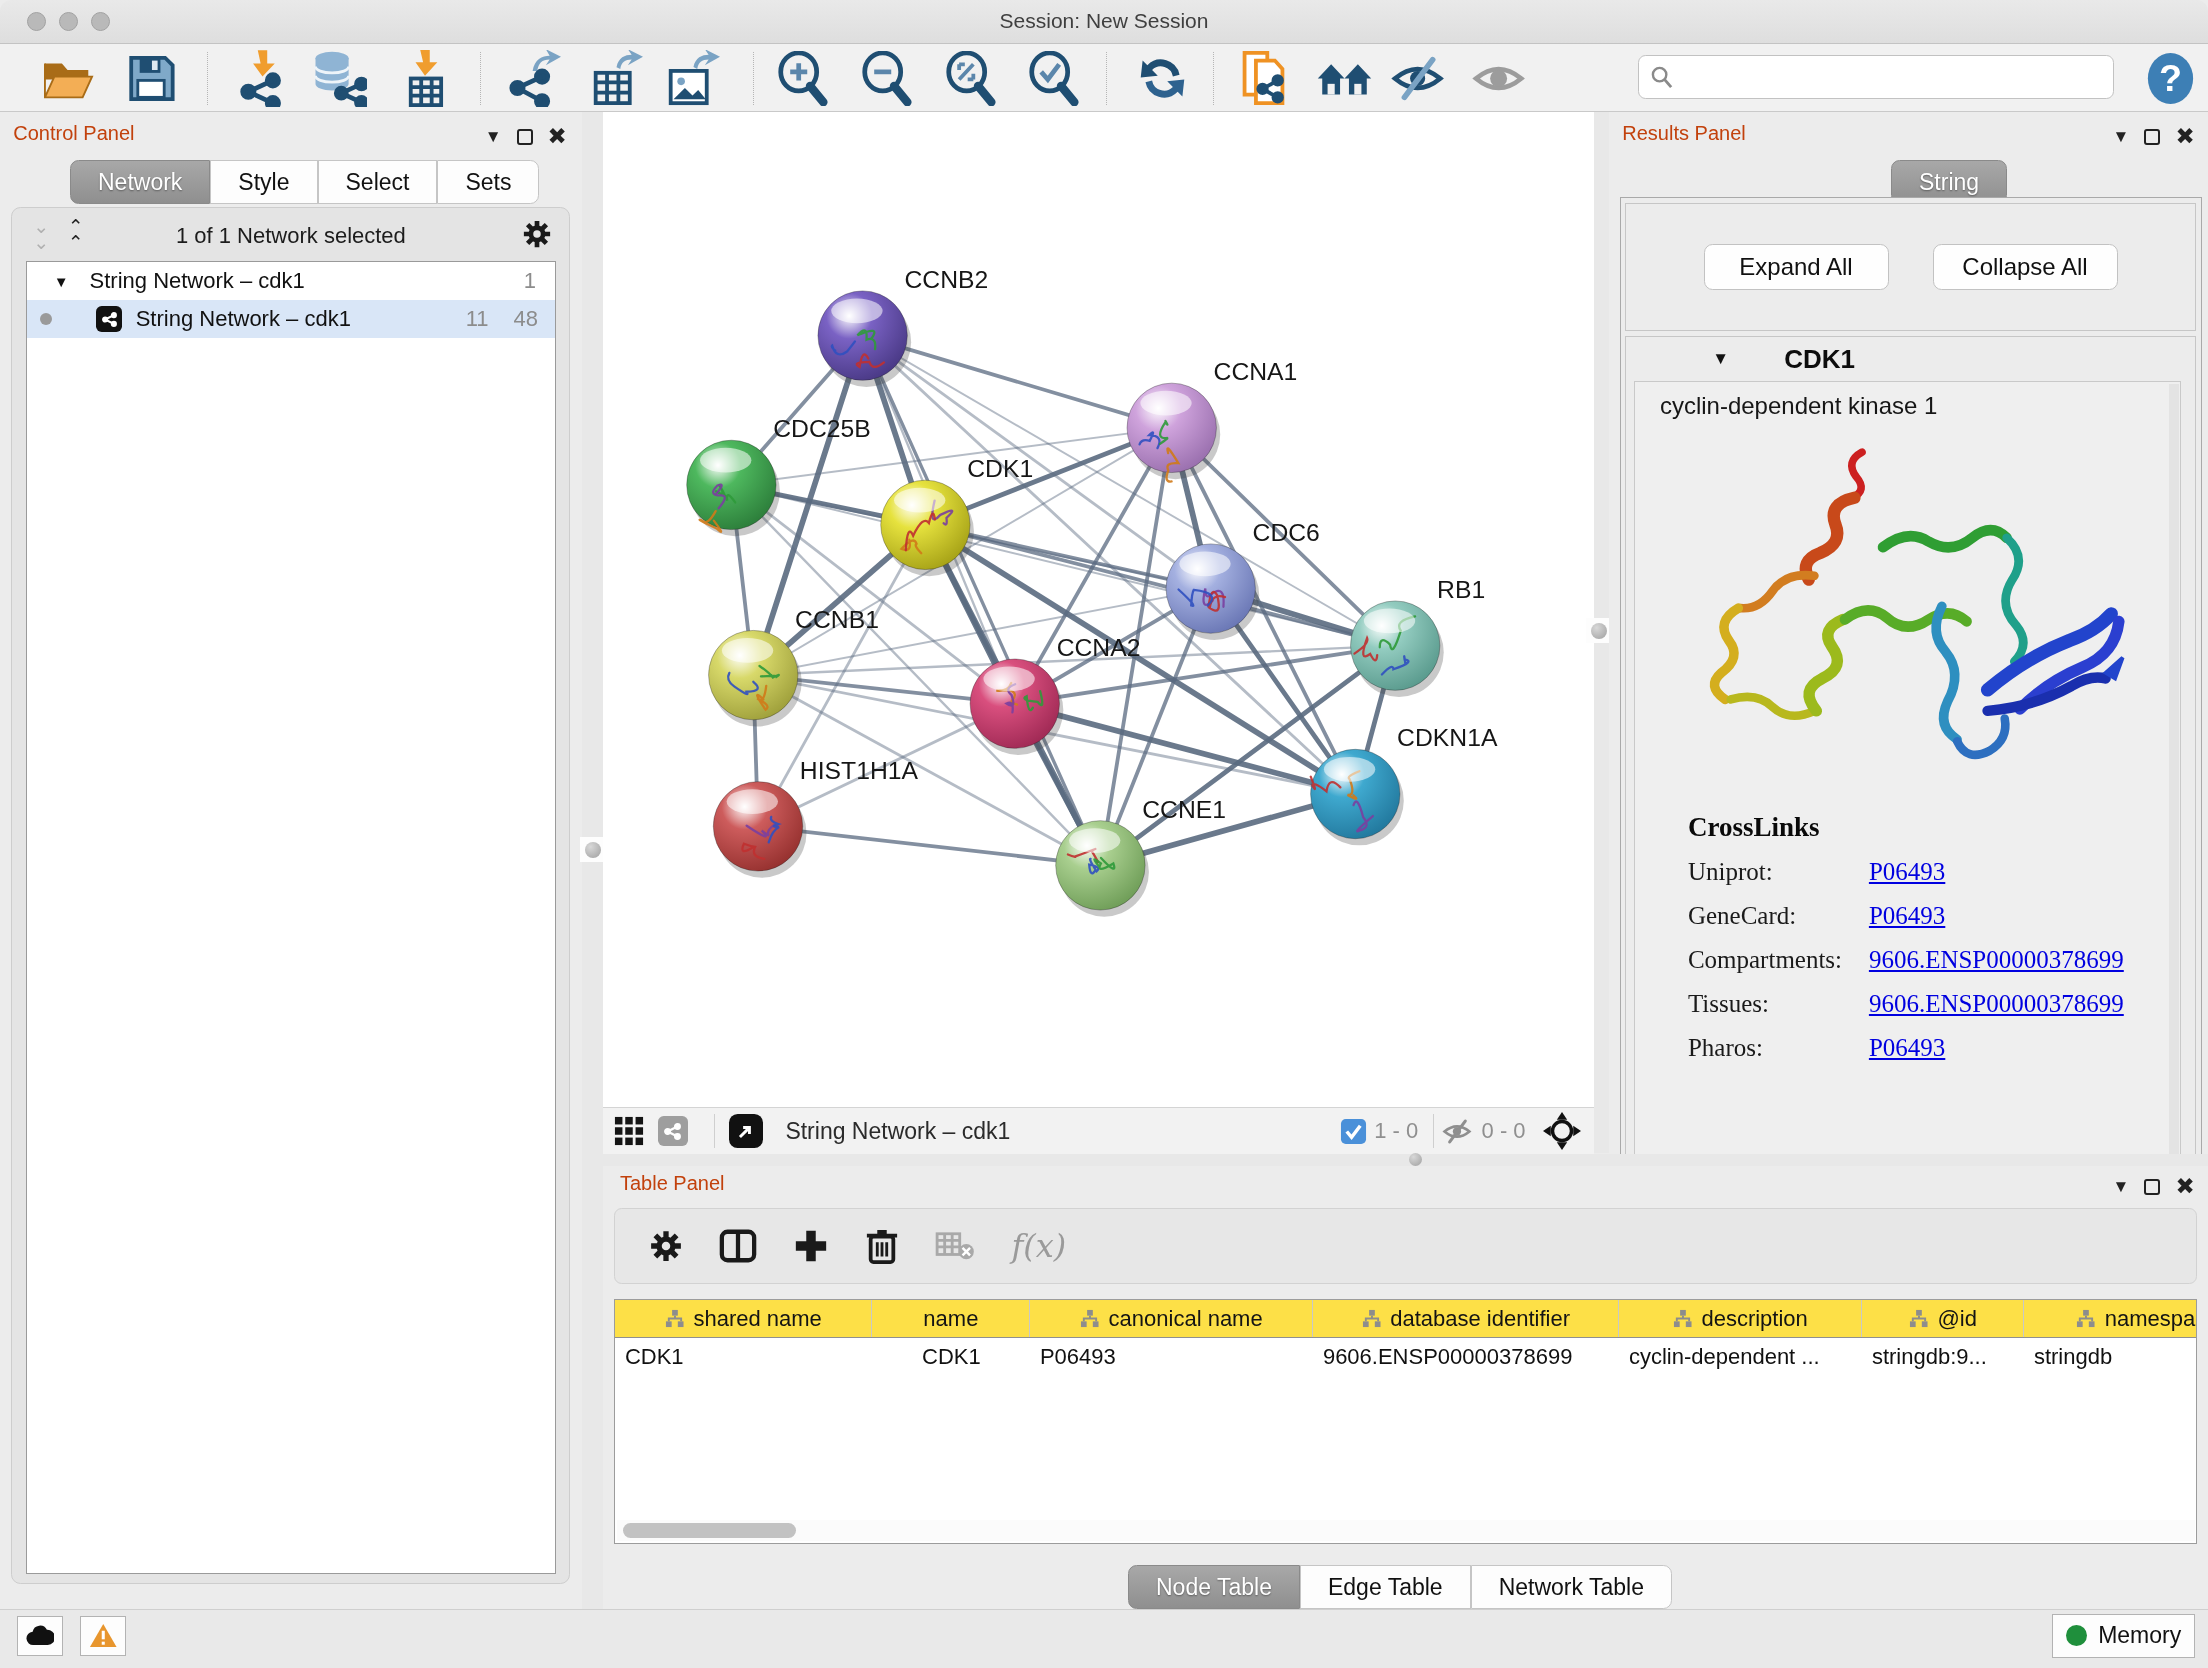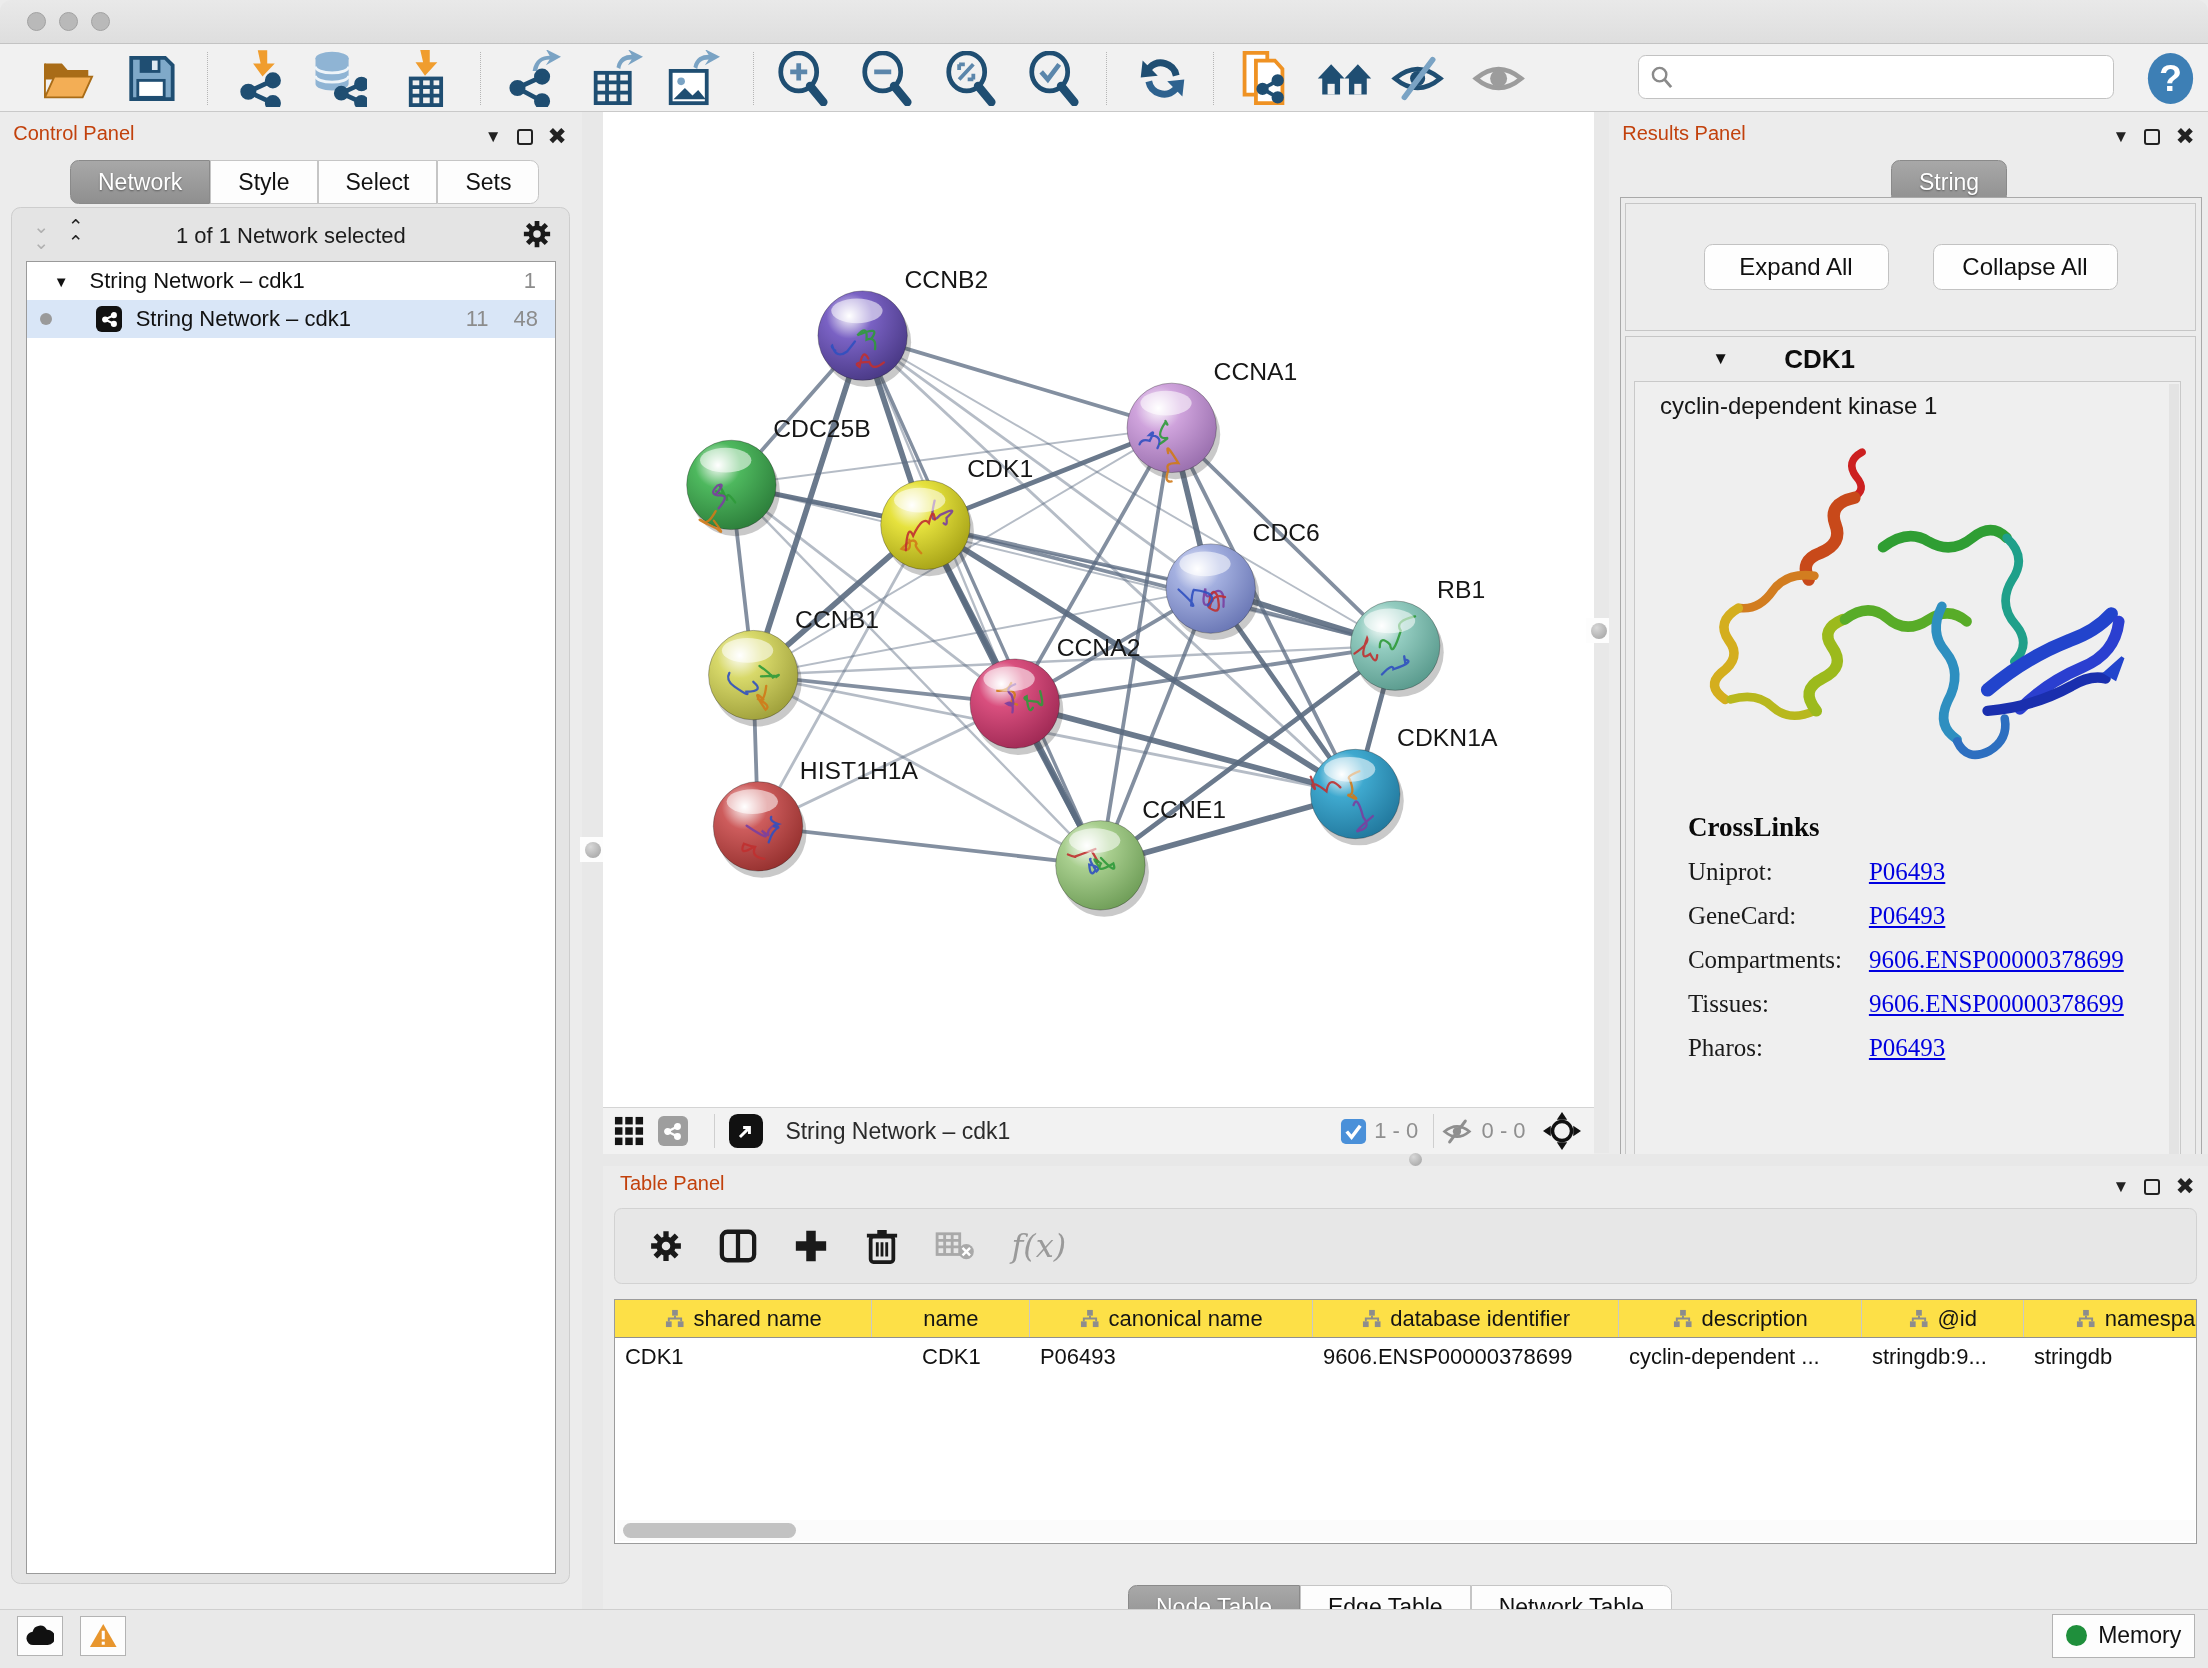--- a/index.html
+++ b/index.html
@@ -98,21 +98,21 @@
   .fx { font-family:"DejaVu Serif",serif; font-style:italic; font-size:32px; color:#9a9a9a; }
   .dtable { position:absolute; left:11.4px; top:133px; width:1583px; height:245px;
     border:1.9px solid #9c9c9c; background:#fff; overflow:hidden; }
   .thead { display:flex; height:38px; background:#fde047; border-bottom:1.9px solid #8f8f8f; }
   .th { display:flex; align-items:center; justify-content:center; gap:9.5px; font-size:22px;
     color:#141414; border-right:1px solid #c8c8c8; flex:none; }
   .trow { display:flex; height:38px; }
   .td { font-size:22px; color:#111; padding:5.7px 9.5px 0 9.5px; flex:none; white-space:nowrap; overflow:hidden; }
   .hscroll { position:absolute; left:1.9px; right:1.9px; bottom:1.9px; height:21px; background:#fbfbfb; }
   .hthumb { position:absolute; left:5.7px; top:2.9px; width:173px; height:15px; background:#c2c2c2; border-radius:7.6px; }
-  .tp-tabs { position:absolute; left:525px; top:399px;margin-top:20px; }
+  .tp-tabs { position:absolute; left:525px; top:399px; }
 
   
   .statusbar { position:absolute; left:0; top:1609px; width:2208px; height:59px;
     background:#e9e9e9; border-top:1px solid #cfcfcf; }
   .sbtn { position:absolute; top:5.7px; height:40px; background:#fdfdfd; border:1.9px solid #b3b3b3;
     display:flex; align-items:center; justify-content:center; }
   .mem-dot { width:21px; height:21px; border-radius:50%; background:#1f8f3c; margin-right:11.4px; }
   .mem-label { font-size:23px; color:#111; }
 
   .splitter-h { position:absolute; background:#e8e8e8; }
@@ -122,20 +122,21 @@
 </style>
 </head>
 <body>
 
 <div class="window">
 
   <div class="titlebar">
     <span class="traffic" style="left:27px"></span>
     <span class="traffic" style="left:59px"></span>
     <span class="traffic" style="left:91px"></span>
+    <div class="win-title">Session: New Session</div>
   </div>
 
   <div class="toolbar">
     <button class="tbtn" style="left:40px">
       <svg width="55" height="49" viewBox="0 0 58 52">
         <path d="M4 10 h18 l6 7 h22 v10 H4 Z" fill="#a96c17"></path>
         <path d="M4 10 v36 l10 -22 h40 l-10 22 H4 Z" fill="#f3ae55" stroke="#a96c17" stroke-width="2"></path>
       </svg>
     </button>
     <button class="tbtn" style="left:122px">

